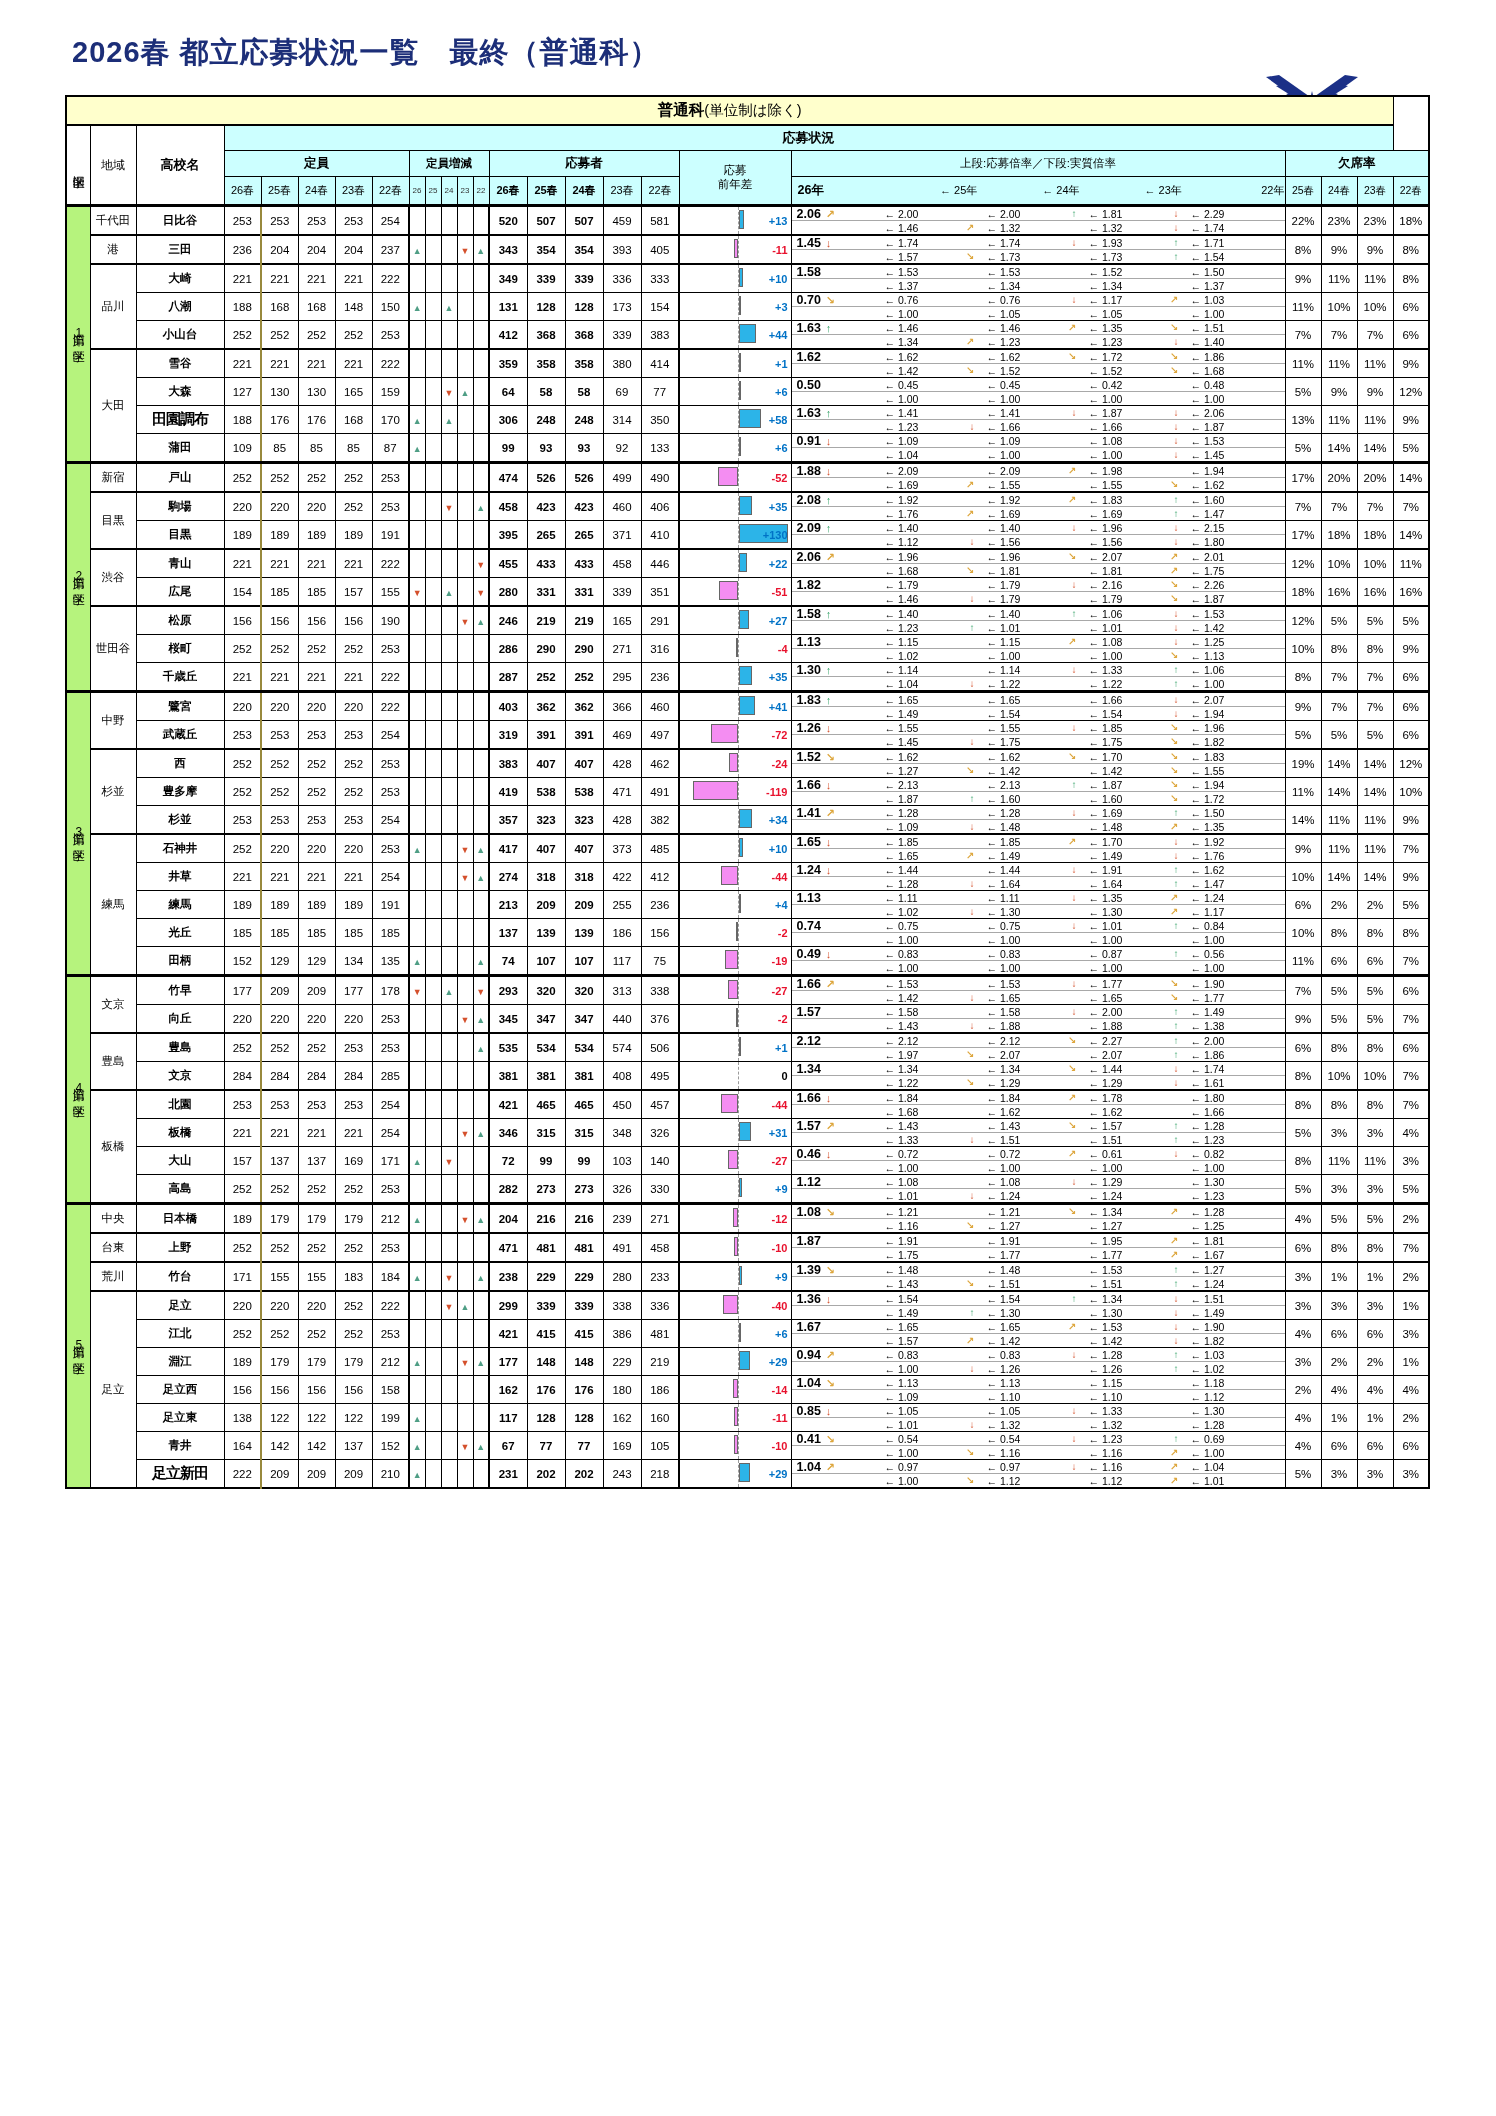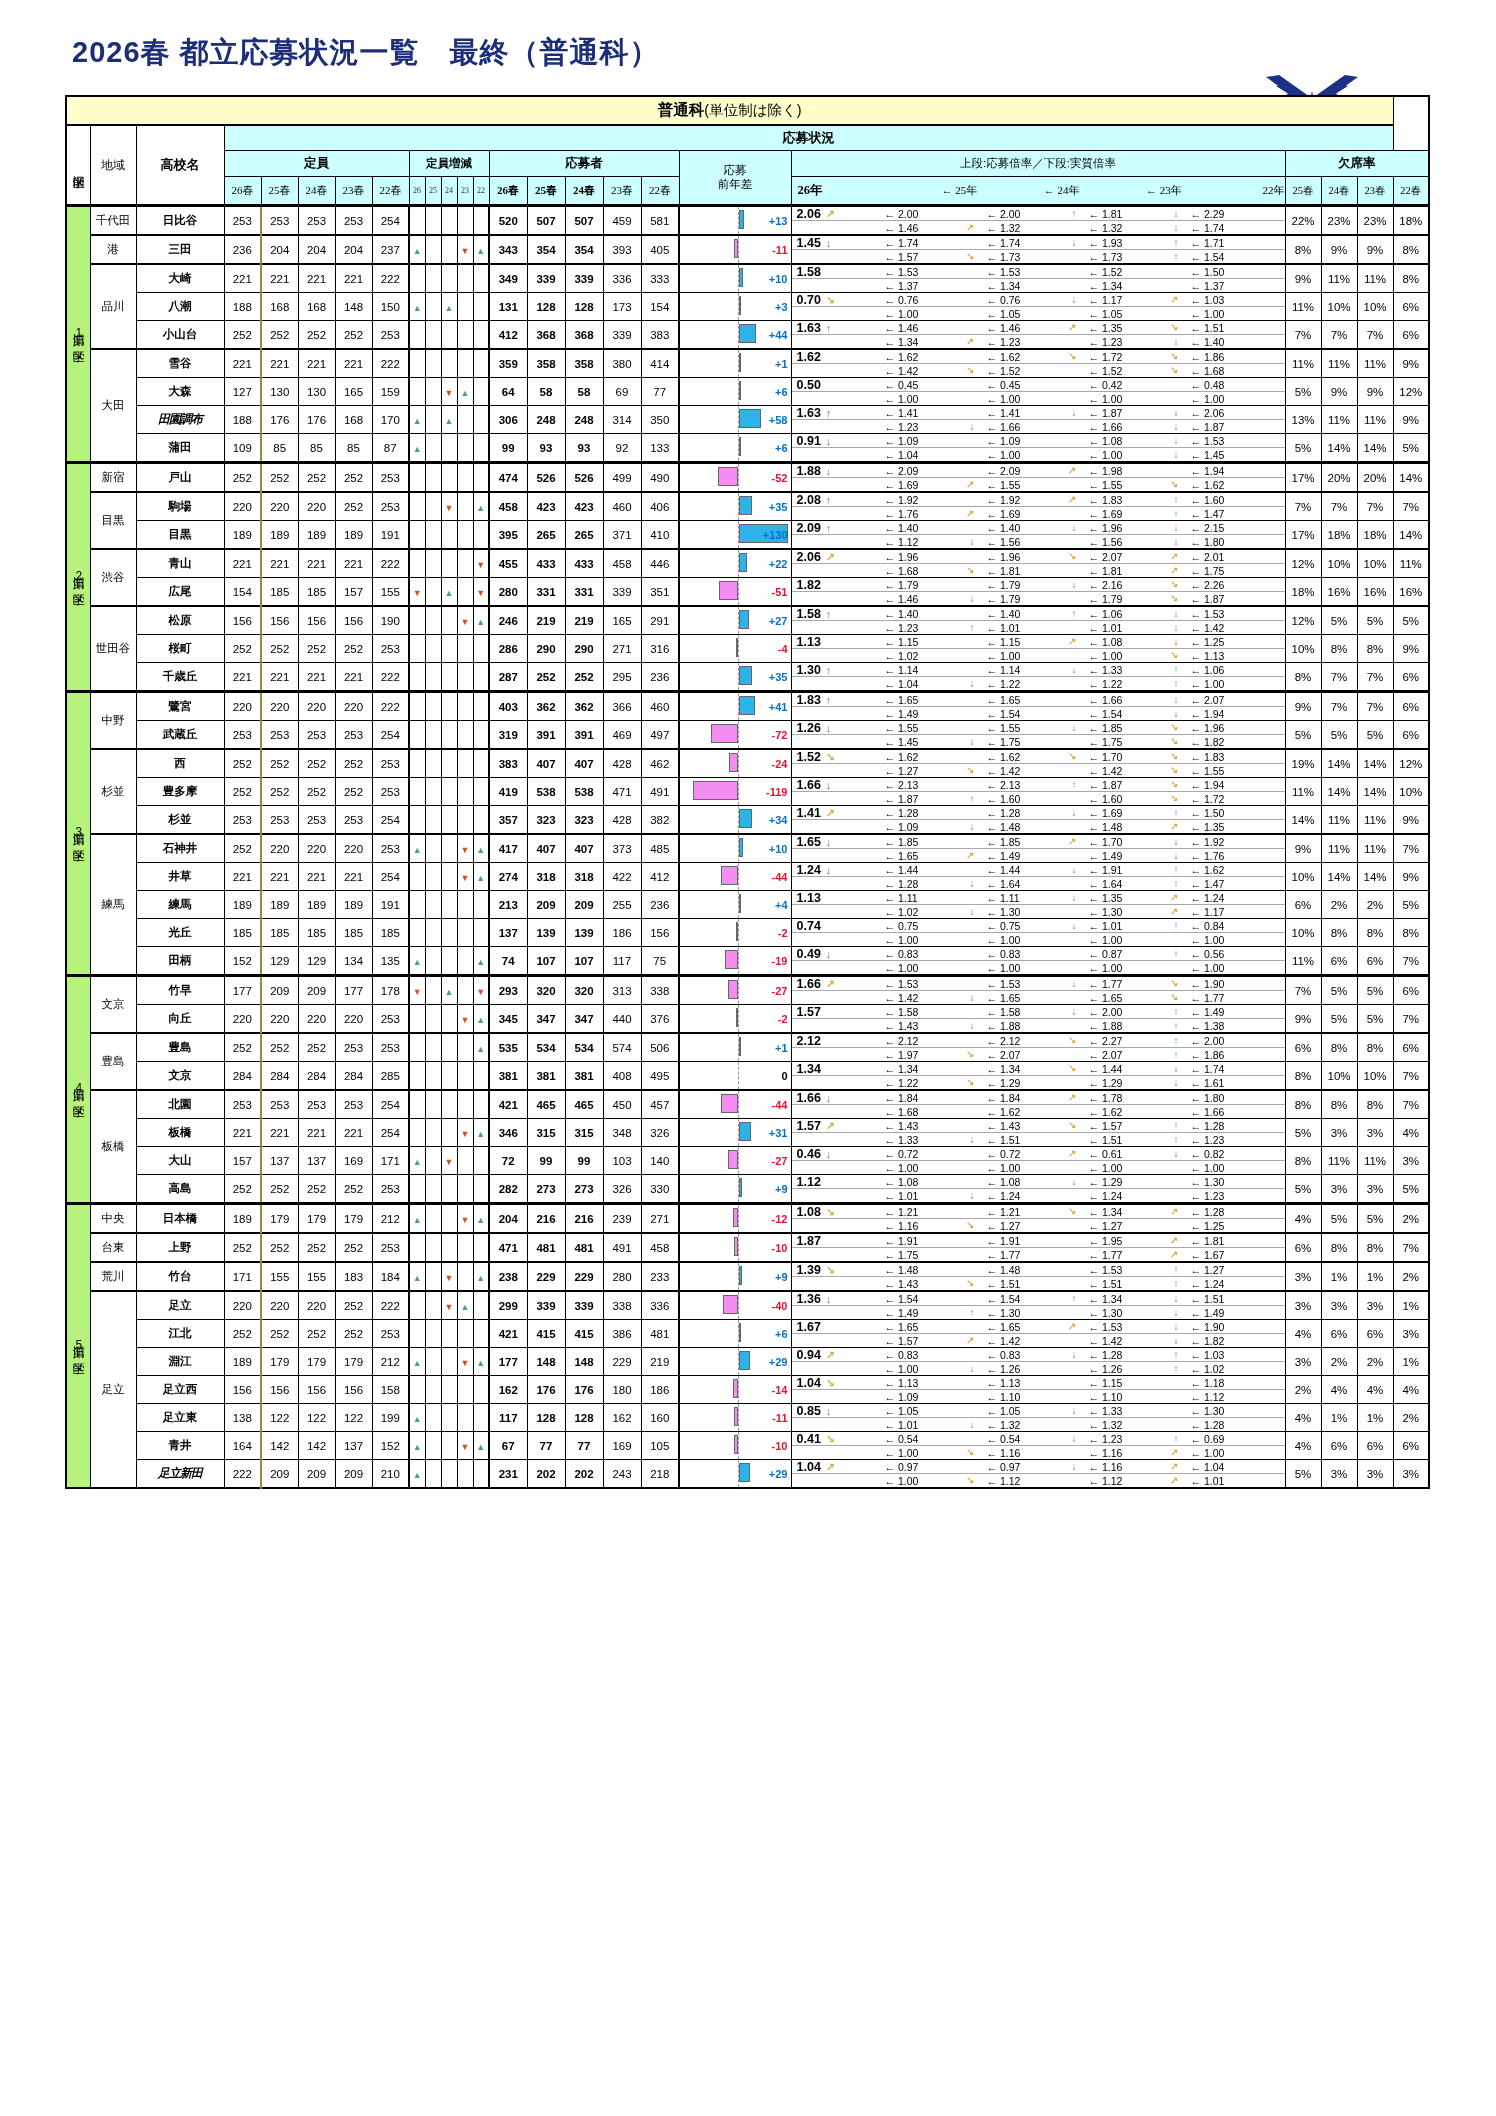--- a/index.html
+++ b/index.html
@@ -11,38 +11,38 @@
   table{position:absolute;left:65px;top:95px;border-collapse:collapse;table-layout:fixed;
         border:2px solid #000;}
   td{padding:0;margin:0;text-align:center;vertical-align:middle;overflow:hidden;white-space:nowrap;}
   
   .h-banner{background:#ffffcc;height:27px;font-size:14.5px;border:1px solid #000;border-bottom:2px solid #000;}
   .h-banner b{font-size:15.5px;}
   .h-cyan{background:#ccffff;border:1px solid #000;}
   .h-oubo{height:24px;font-weight:bold;font-size:13px;}
   .h-grp{height:25px;font-weight:bold;font-size:12.5px;}
   .h-grp.thin{font-weight:normal;font-size:11.5px;}
-  .h-yr{height:27px;font-size:11px;border-bottom:2px solid #0f766e;font-family:Liberation Serif, serif;}
+  .h-yr{height:27px;font-size:11px;border-bottom:2px solid #0f766e;}
   .h-yr.small{font-size:8px;color:#333;}
   .h-yr.abs{font-size:10.5px;}
   .h-zennen{font-size:11.5px;line-height:1.2;font-weight:normal;border-bottom:2px solid #000;}
   .h-left{background:#fff;border:1px solid #000;font-size:12px;}
   .h-left.name{font-weight:bold;font-size:13px;}
   .vert{writing-mode:vertical-rl;text-orientation:upright;letter-spacing:1px;display:inline-block;}
   .rhy{border-left:none !important;border-right:none !important;text-align:right;}
   .rhy26{font-weight:bold;font-size:12.5px;text-align:left;padding-left:6px;}
   
   tr.brow td{height:27px;border:1px solid #000;font-size:11.5px;}
   tr.area-start td{border-top:2px solid #000;}
   tr.dist-start td{border-top:3px solid #000;}
   td.gakku{background:#b6f37d;border-right:1.5px solid #000;}
   td.gakku .vert{font-size:12px;}
   td.area{font-size:12px;background:#fff;}
   td.sname{font-weight:bold;font-size:13px;border-right:2px solid #000;}
-  td.sname.long{font-size:12px;letter-spacing:-1px;font-style:italic;}
+  td.sname.long{font-size:15px;letter-spacing:-1px;}
   td.cap{font-size:11.5px;}
   td.cap.c0{border-right:2px solid #98893c;}
   td.cap.c4{border-right:2px solid #000;}
   td.chg{border-left:1px solid #d9d9d9;border-right:none;}
   td.chg.ch0{border-left:none;}
   td.chg.ch4{border-right:2px solid #000;}
   .tri-u{color:#4f9e85;font-size:9px;}
   .tri-d{color:#d4502c;font-size:9px;}
   td.app{font-size:12.5px;font-weight:bold;}
   td.app.a3,td.app.a4{font-weight:normal;font-size:11.5px;}

